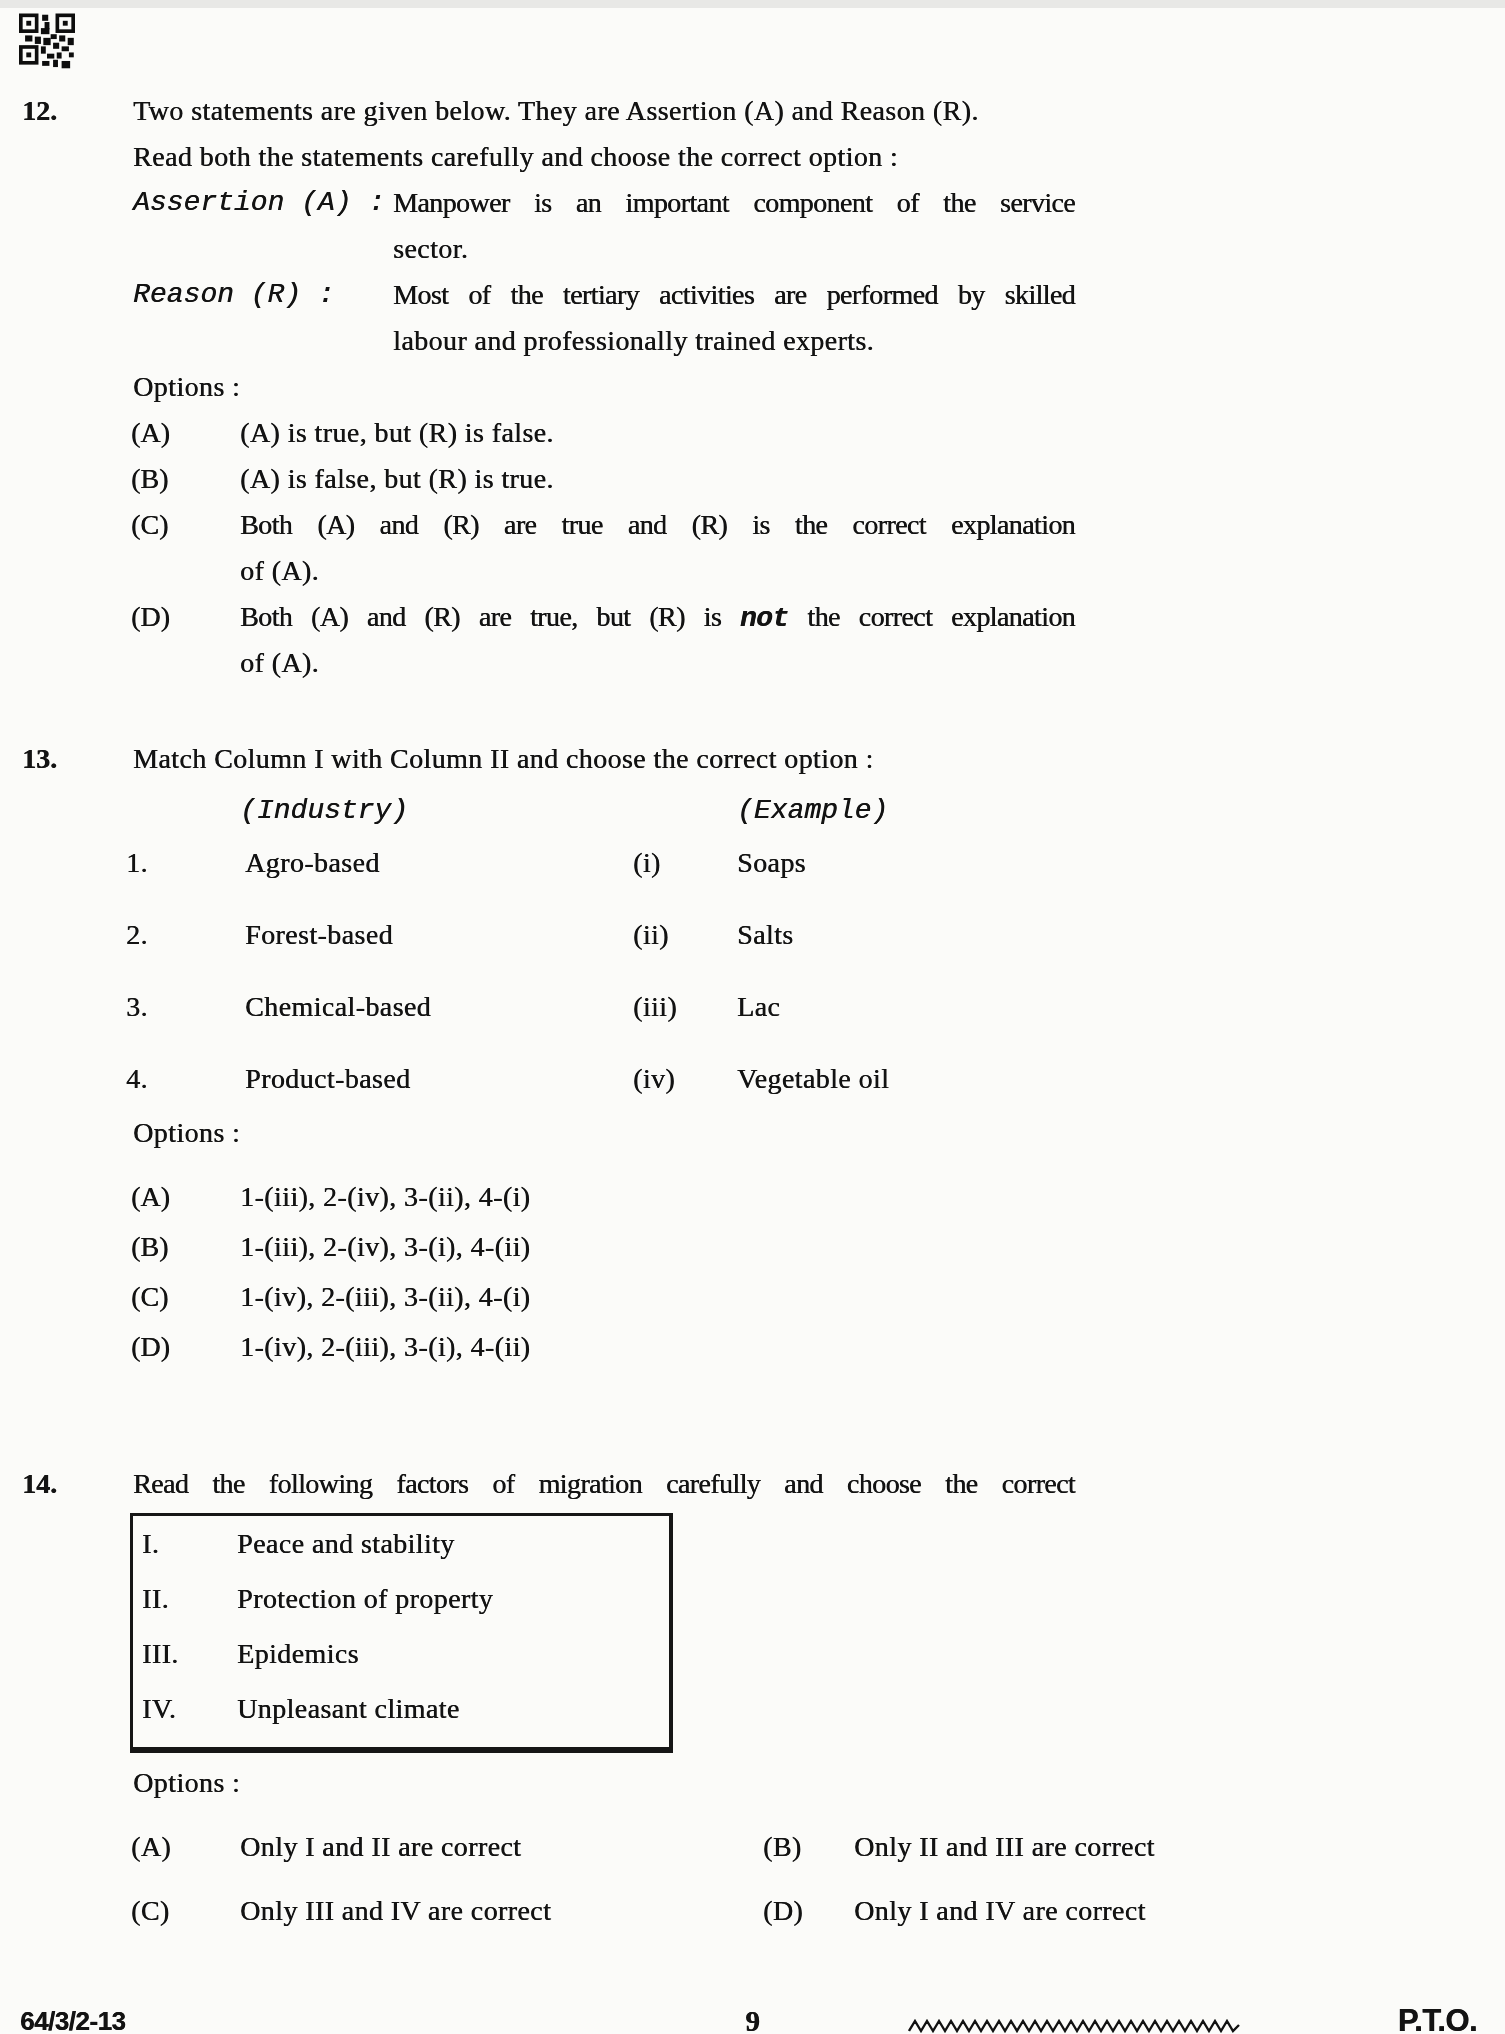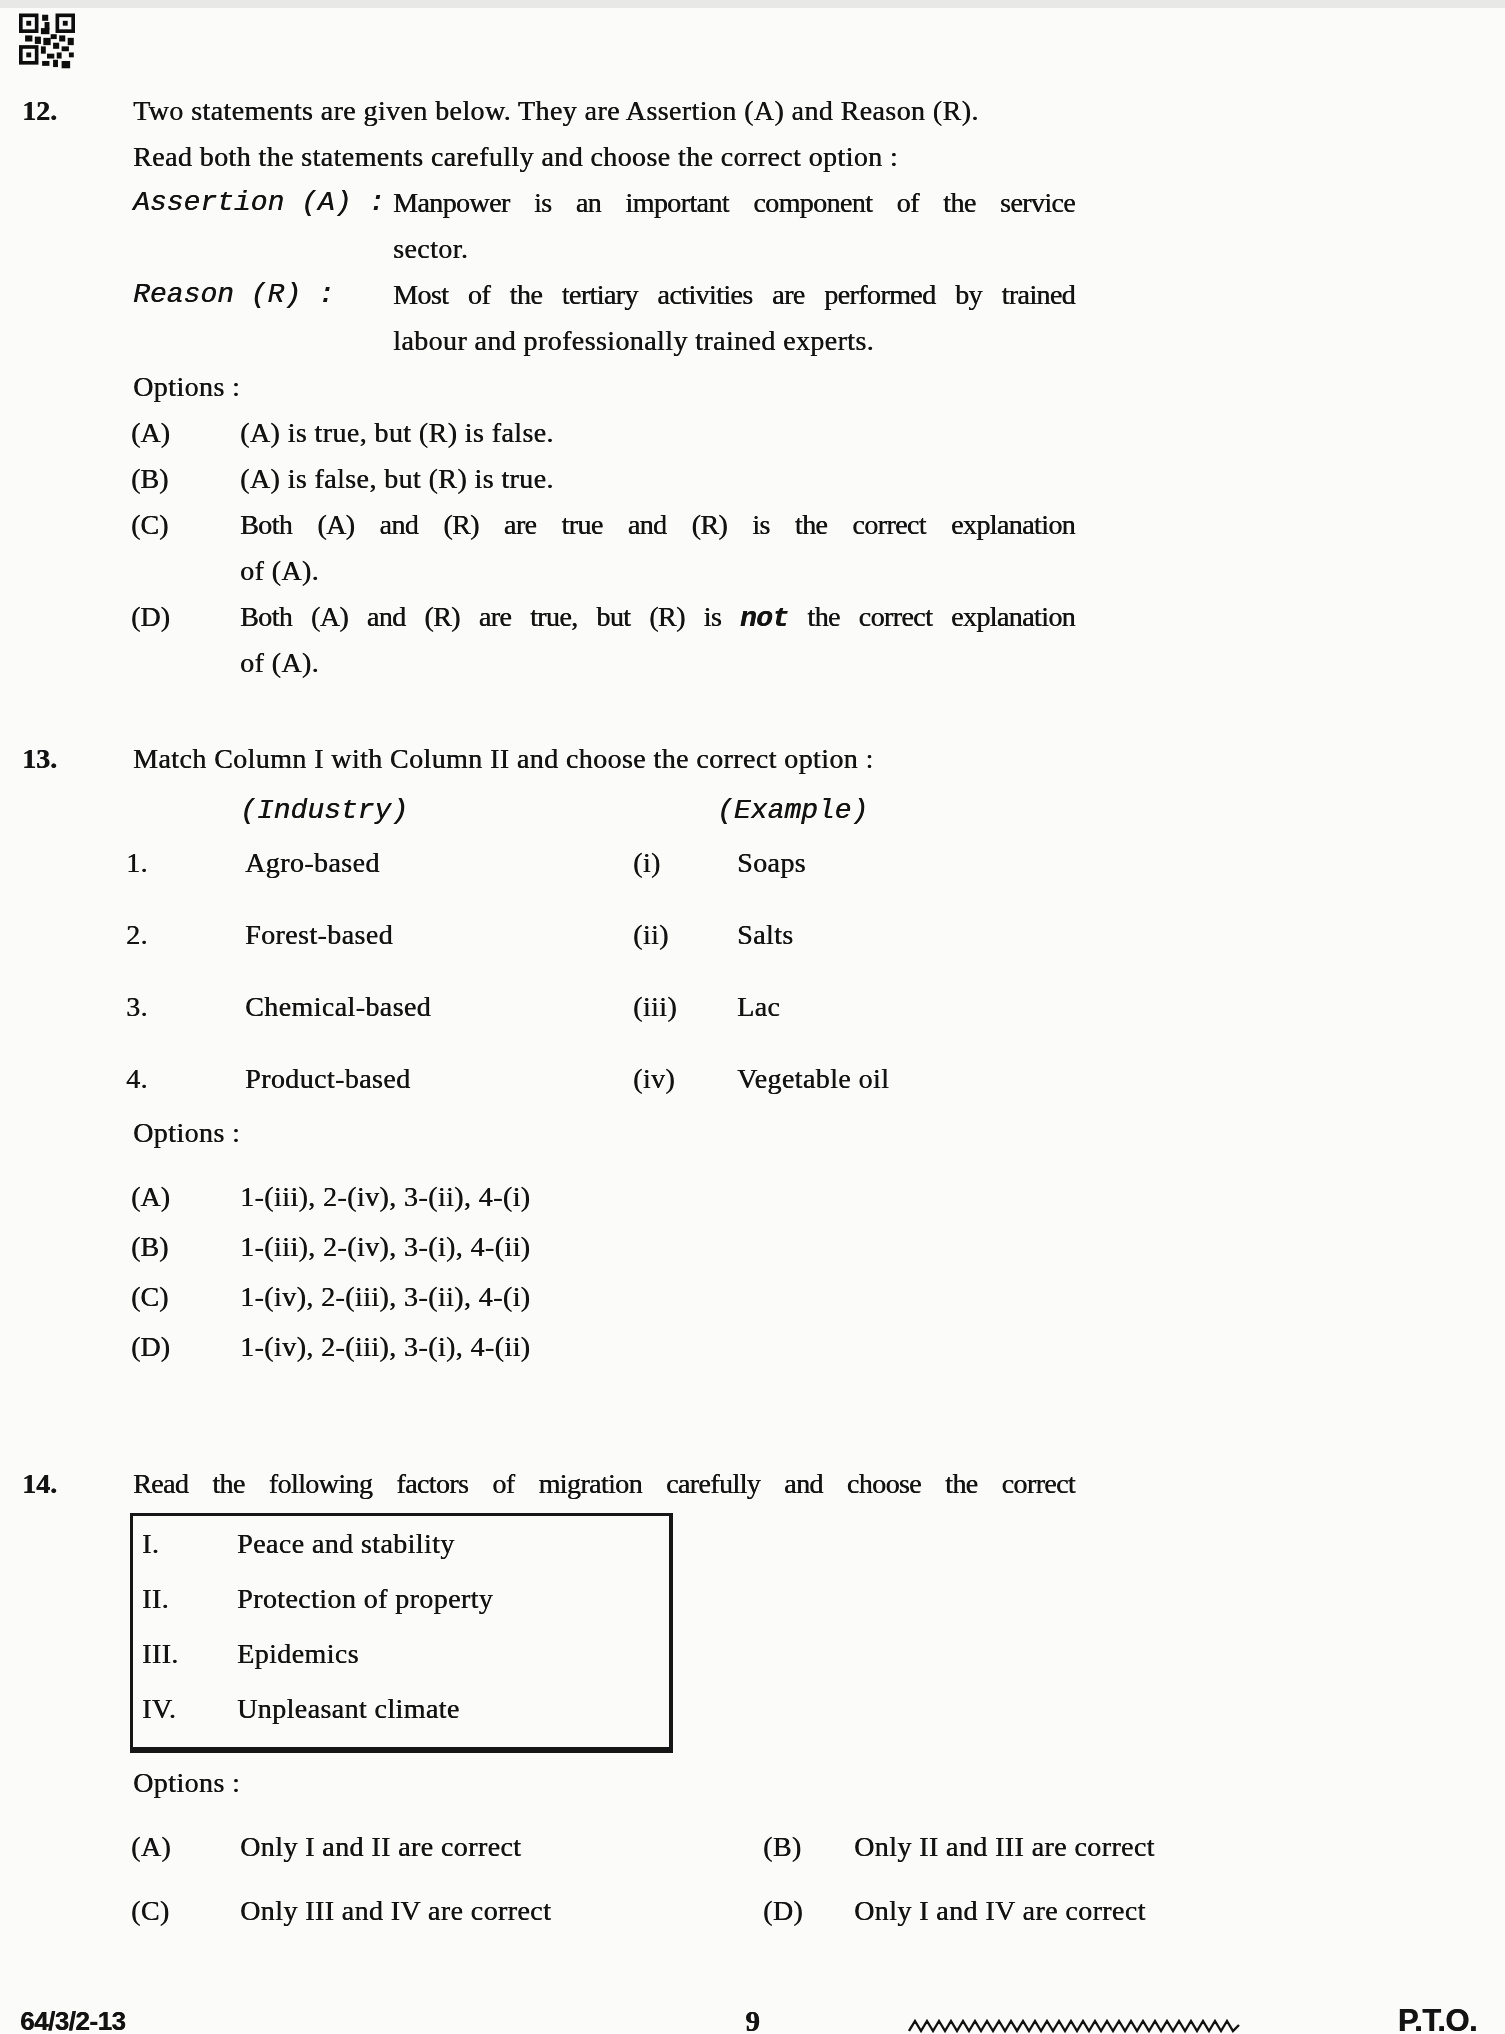--- a/index.html
+++ b/index.html
@@ -20,21 +20,21 @@
   .pair .lbl { position:absolute; left:0; top:0; height:46px; line-height:46px; white-space:nowrap; }
 
   
   .opt { position:relative; padding-left:107px; }
   .opt .letter { position:absolute; left:-2px; top:0; height:46px; line-height:46px; }
 
   
   .thead, .tsub { position:relative; height:46px; }
   .thead span, .tsub span { position:absolute; height:46px; line-height:46px; white-space:nowrap; }
   .c1h { left:114px; } .c2h { left:610px; }
-  .c1s { left:107px; } .c2s { left:584px; }
+  .c1s { left:107px; } .c2s { left:604px; }
   .trow { position:relative; height:46px; margin-bottom:26px; }
   .trow span { position:absolute; height:46px; line-height:46px; white-space:nowrap; letter-spacing:0.4px; }
   .t-num { left:-7px; } .t-ind { left:112px; } .t-mark { left:500px; } .t-ex { left:604px; }
 
   
   .fbox {
     box-sizing:border-box; margin-left:-3px; width:543px;
     border:3px solid #161616; border-bottom-width:6px; border-right-width:4px;
     padding:5px 0 15px 0; background:#fbfbf9;
   }
@@ -111,21 +111,21 @@
     <div class="ln">Read both the statements carefully and choose the correct option :</div>
 
     <div class="pair">
       <span class="lbl it">Assertion (A) :</span>
       <div class="just">Manpower is an important component of the service</div>
       <div class="ln">sector.</div>
     </div>
 
     <div class="pair">
       <span class="lbl it">Reason (R) :</span>
-      <div class="just">Most of the tertiary activities are performed by trained</div>
+      <div class="just">Most of the tertiary activities are performed by skilled</div>
       <div class="ln">labour and professionally trained experts.</div>
     </div>
 
     <div class="ln">Options :</div>
 
     <div class="opt">
       <span class="letter">(A)</span>
       <div class="ln">(A) is true, but (R) is false.</div>
     </div>
     <div class="opt">

